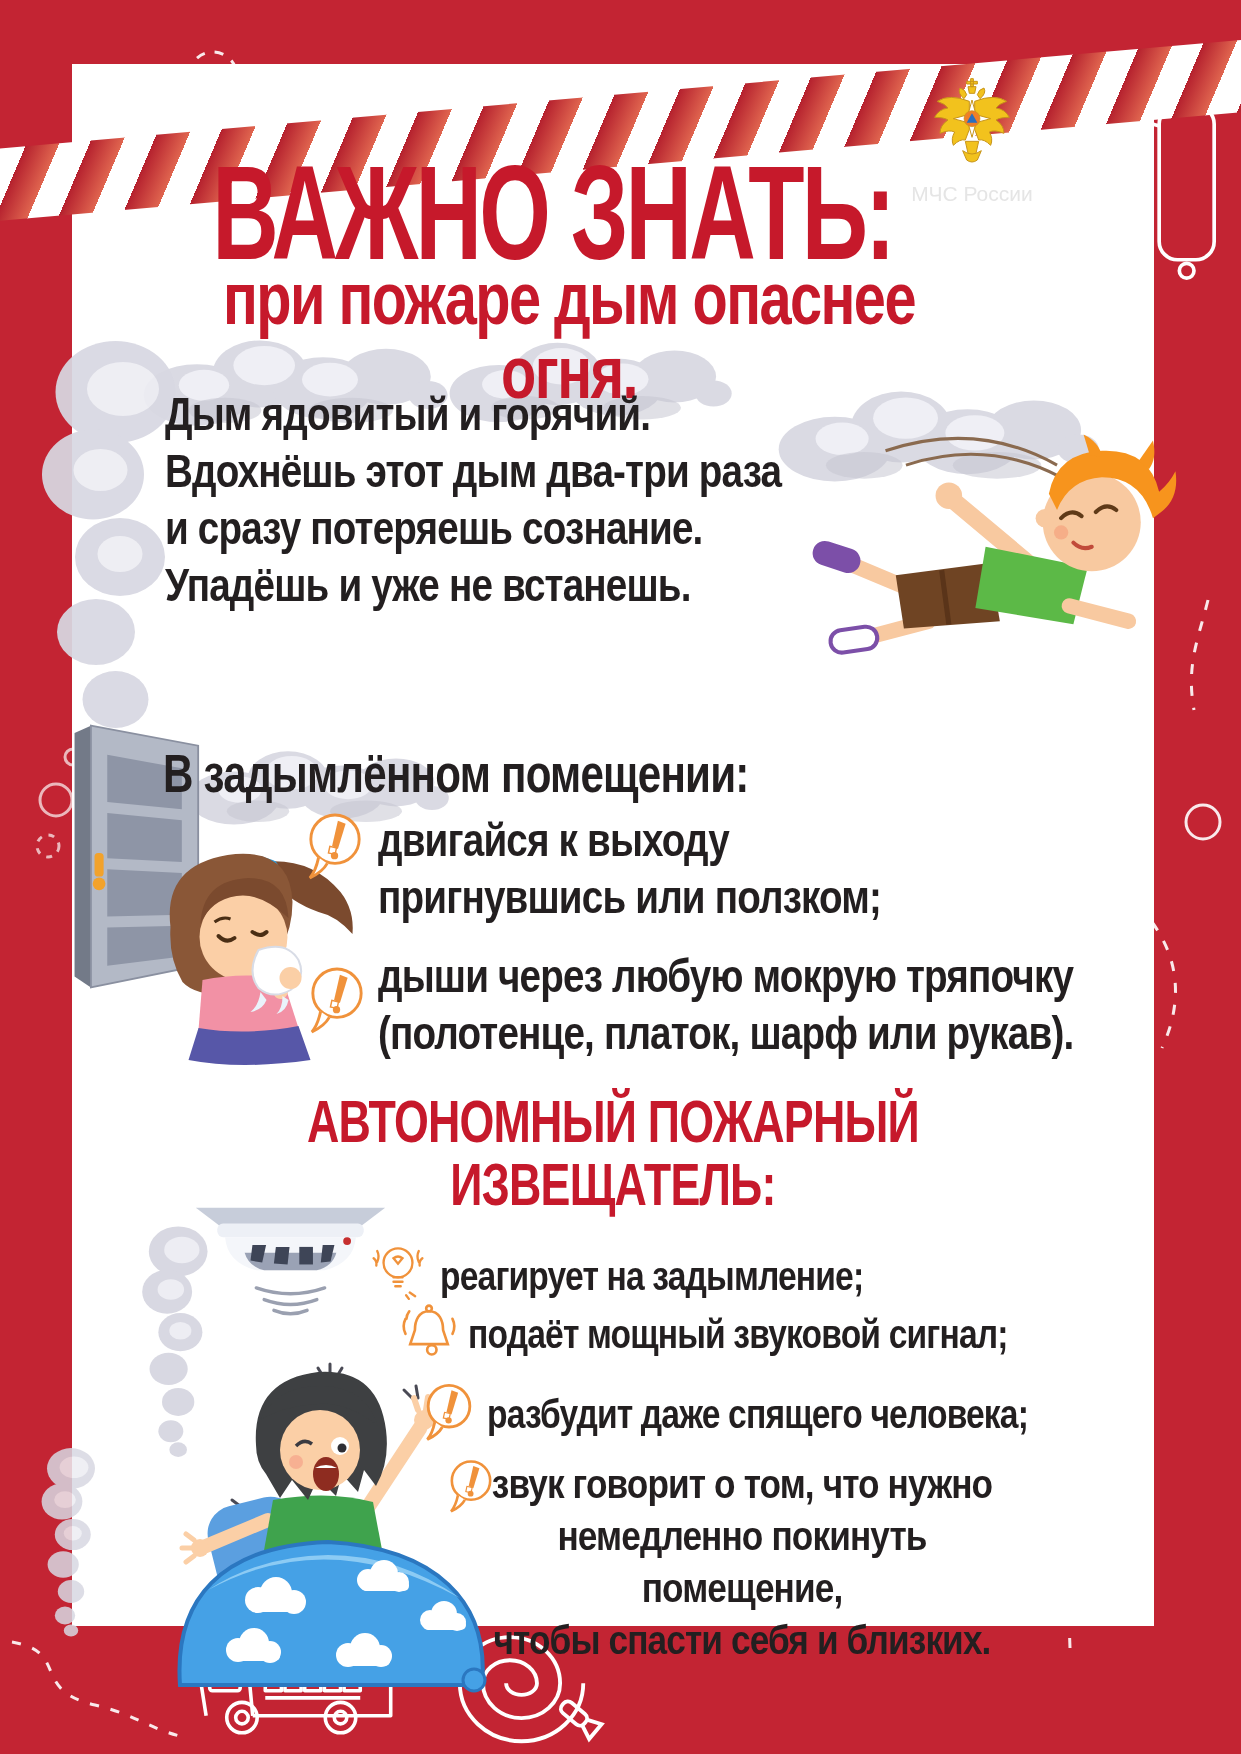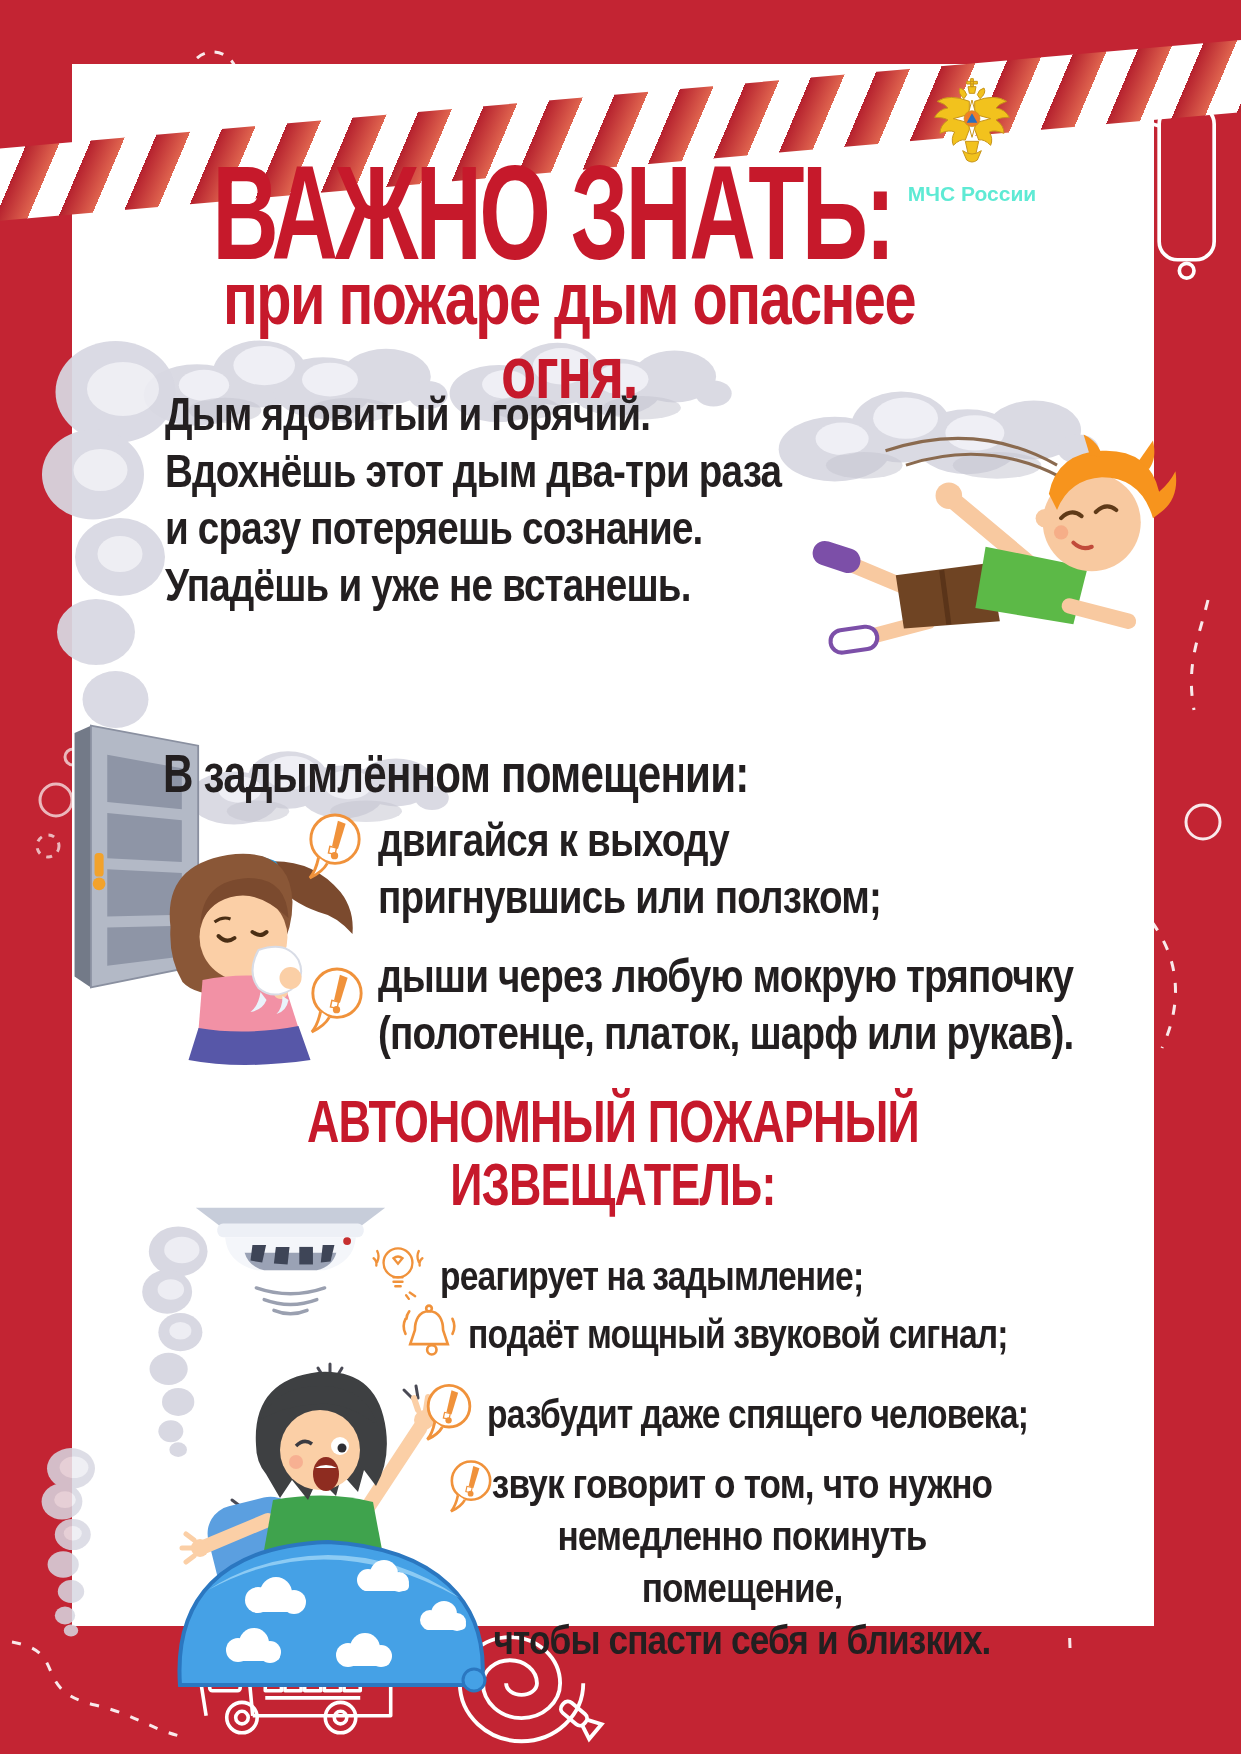--- a/index.html
+++ b/index.html
@@ -23,21 +23,21 @@
   .sub-row span{display:inline-block;font-weight:bold;font-size:74px;line-height:1;color:#C6192B;letter-spacing:-2px;transform:scale(.78,1)}
   .intro{left:165px;top:386px;font-size:46px;line-height:57px;transform:scale(.84,1);transform-origin:left top}
   .h1{left:163px;top:744px;font-size:54px;line-height:1.1;transform:scale(.78,1);transform-origin:left top}
   .b-text{font-size:46px;line-height:57px;transform:scale(.84,1);transform-origin:left top}
   .b1{left:378px;top:812px}.b2{left:378px;top:948px}
   .h2-row{top:1095px}
   .h2-row span{display:inline-block;font-weight:bold;font-size:56px;line-height:1.05;color:#C6192B;letter-spacing:-1px;transform:scale(.8,1.06)}
   .d-text{font-size:40px;line-height:52px;transform:scale(.84,1);transform-origin:left top}
   .d1{left:440px;top:1250px}.d2{left:468px;top:1308px}.d3{left:487px;top:1388px}
   .d4{left:452px;top:1458px;width:580px;text-align:center;transform:scale(.88,1);transform-origin:center top}
-  .logo-caption{left:902px;top:182px;width:140px;text-align:center;font-size:21px;font-weight:bold;color:#5eead4;z-index:6;letter-spacing:0}
+  .logo-caption{left:902px;top:182px;width:140px;text-align:center;font-size:21px;font-weight:normal;color:#e5e5e5;z-index:6;letter-spacing:0}
   svg{display:block}
 </style>
 </head>
 <body>
 
 <svg width="0" height="0" style="position:absolute">
   <defs>
     <symbol id="cloud" viewBox="0 0 220 80">
       <g fill="#DADAE3">
         <ellipse cx="40" cy="55" rx="38" ry="22"></ellipse>

